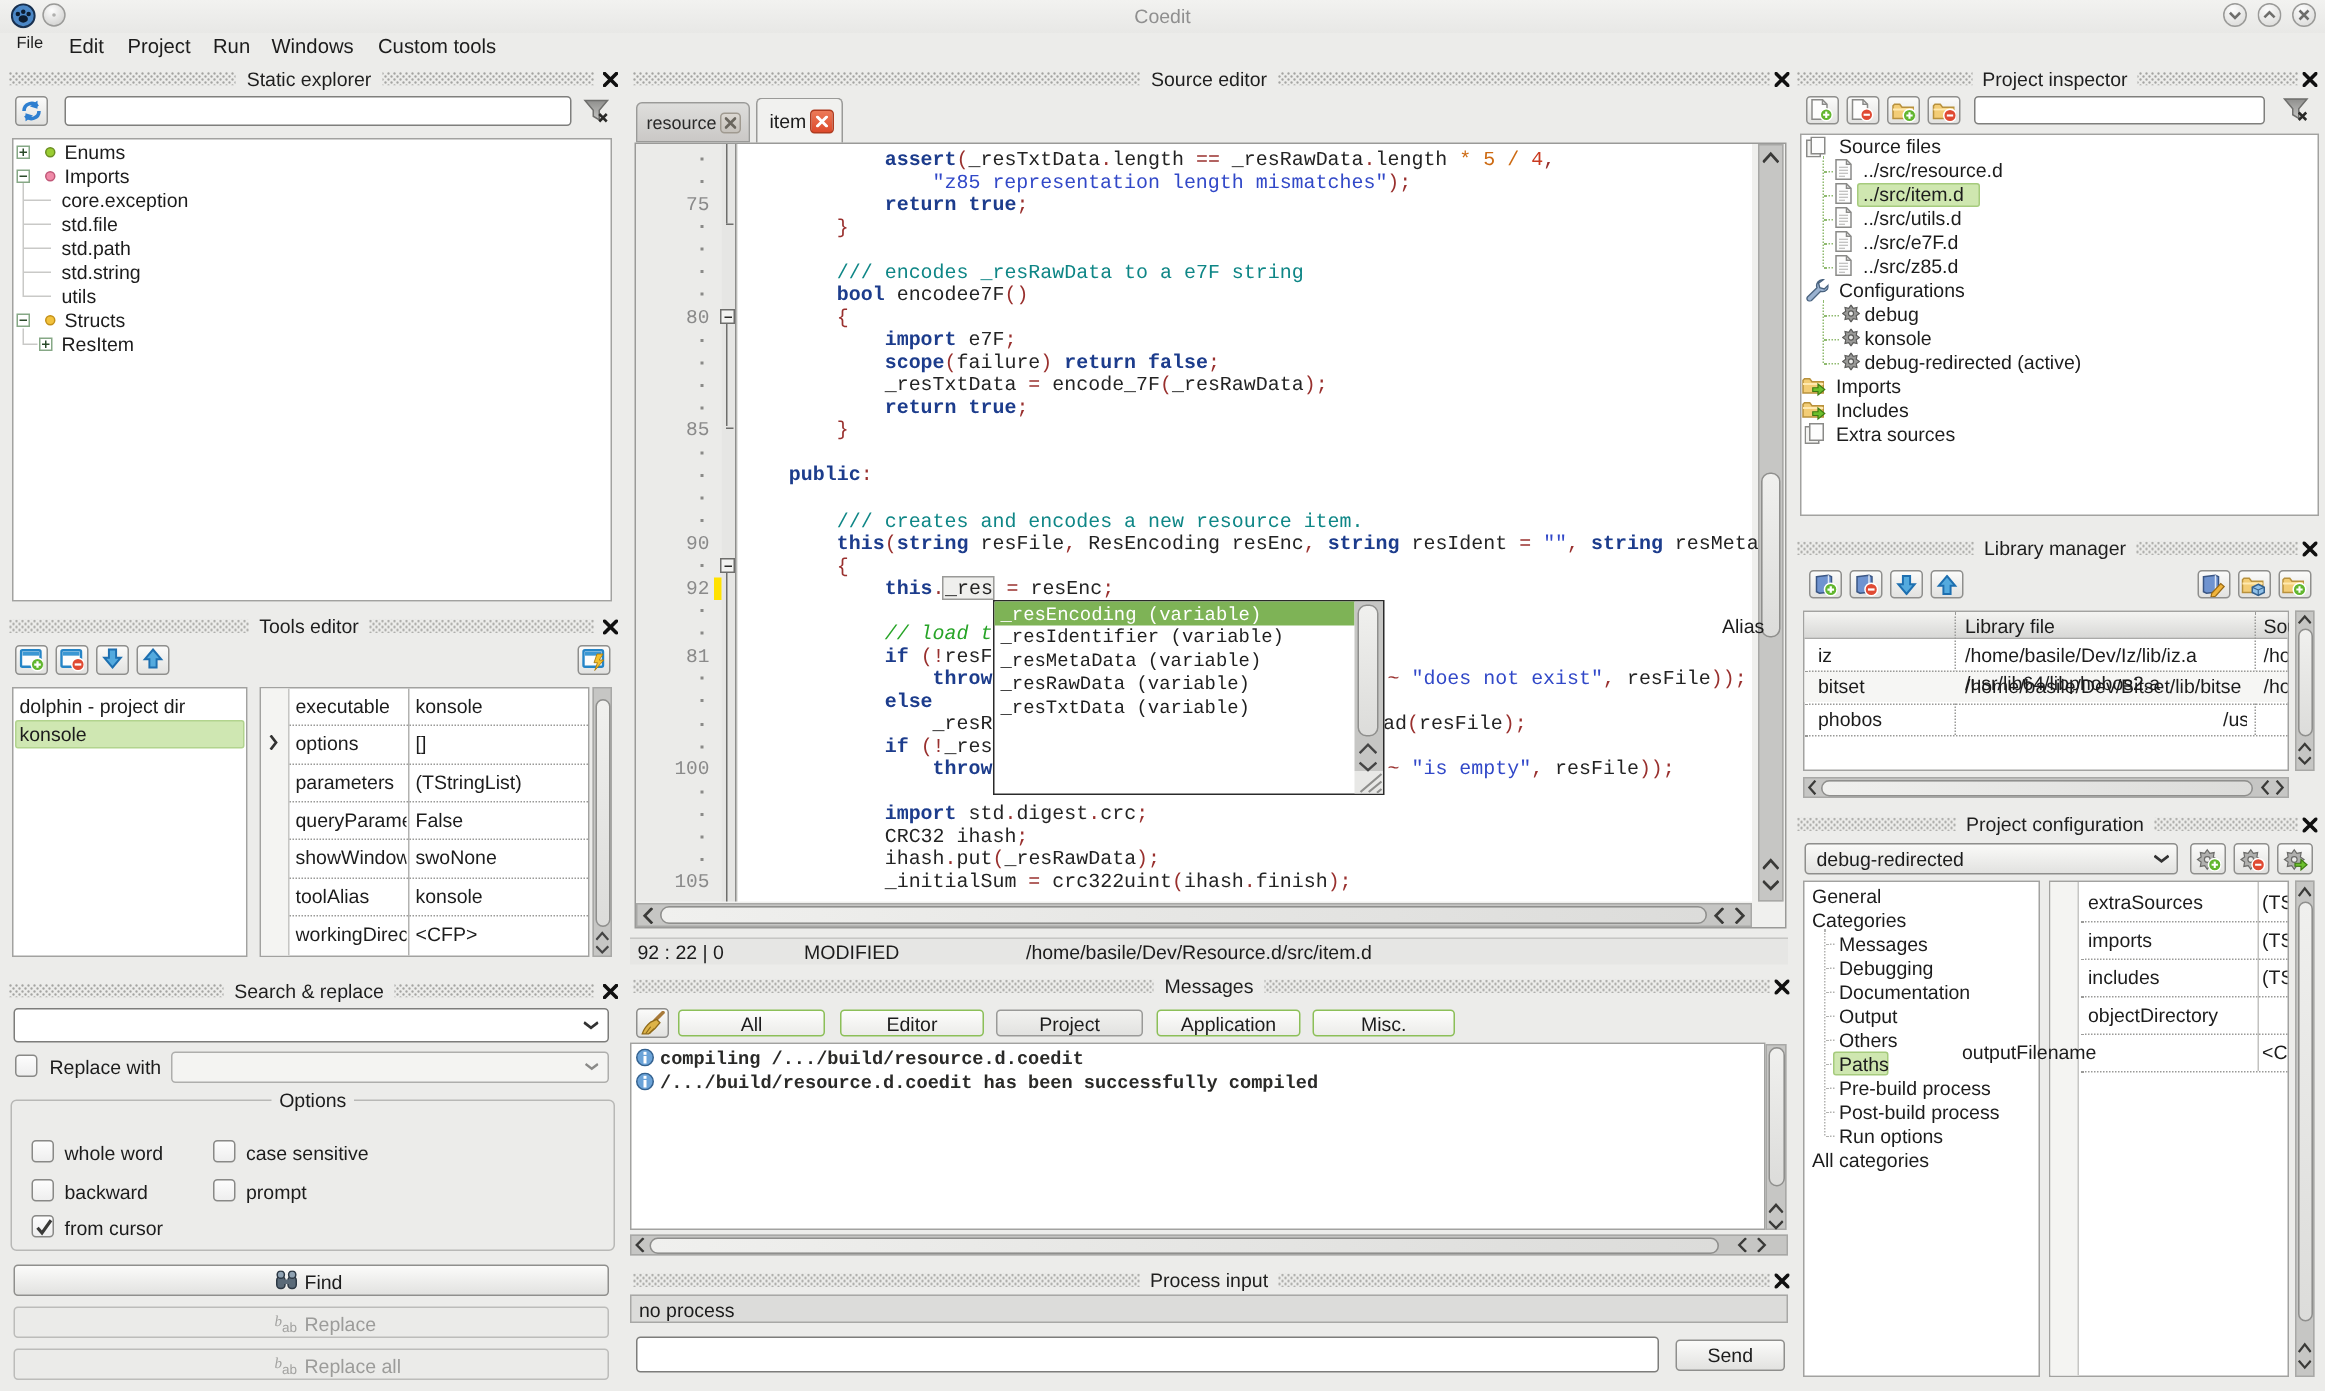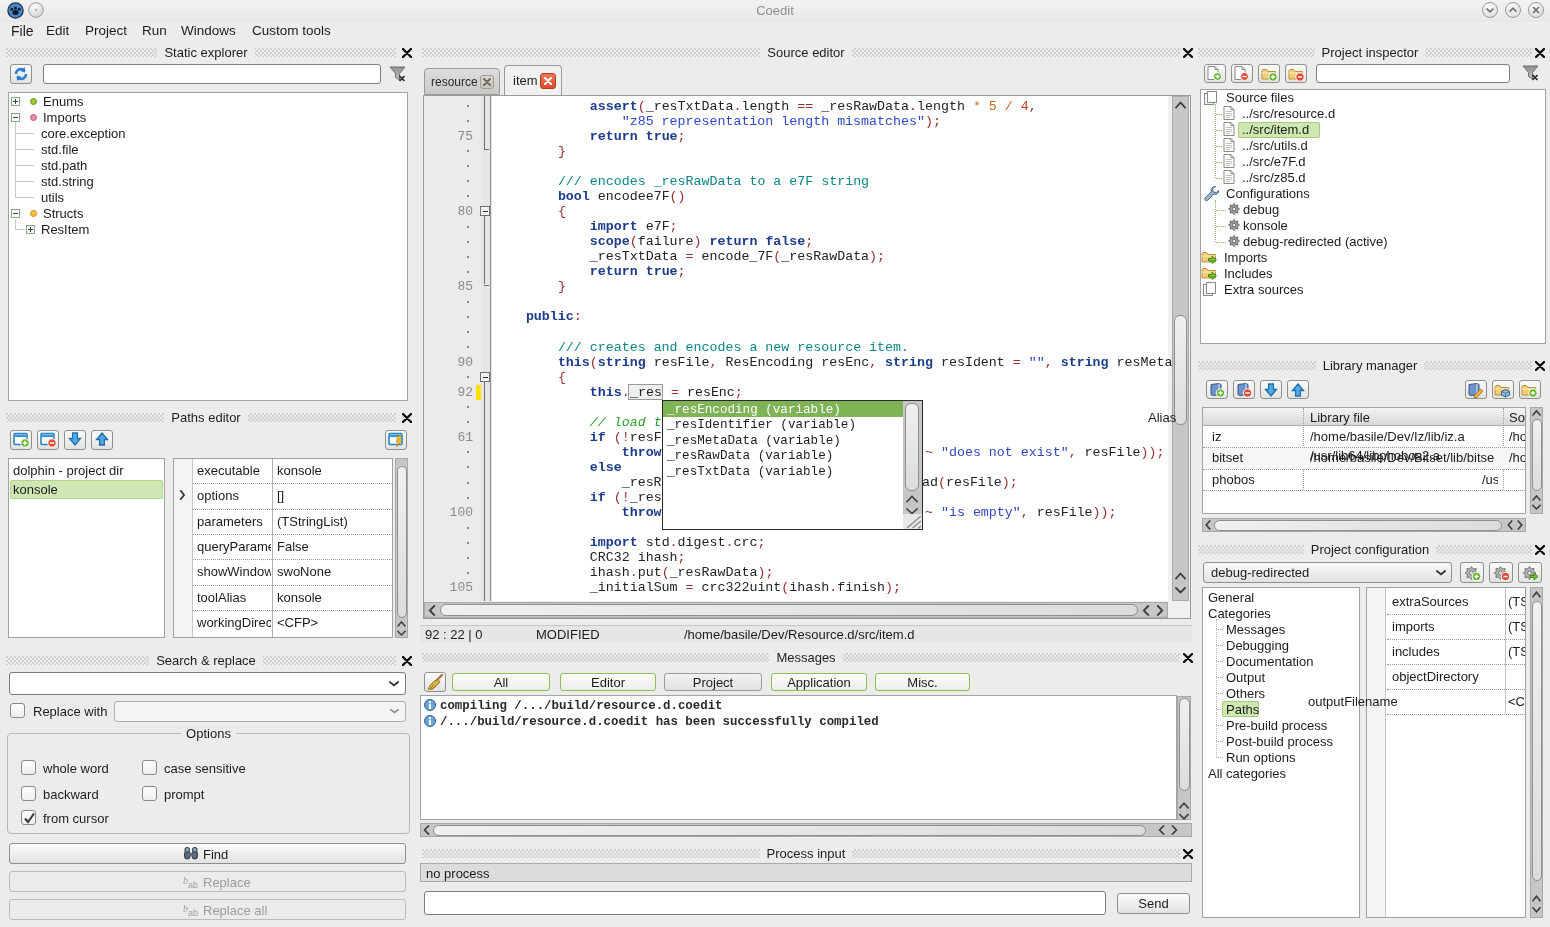--- a/index.html
+++ b/index.html
@@ -72,21 +72,21 @@
 <svg class="ab" style="left:1528px;top:2px" width="16" height="16" viewBox="0 0 16 16">
     <circle cx="8" cy="8" r="7.5" fill="url(#wb2)" stroke="#9a9a98"></circle>
     <defs>
       <radialGradient id="wb2" cx="0.4" cy="0.25" r="1">
         <stop offset="0" stop-color="#fcfcfc"></stop>
         <stop offset="1" stop-color="#d4d4d2"></stop>
       </radialGradient>
     </defs>
     <path d="M5 5 L11 11 M11 5 L5 11" fill="none" stroke="#6e6e6c" stroke-width="1.7"></path>
   </svg>
-<div class="txt" style="left:11px;top:23px;font-size:14px">File</div>
+<div class="txt" style="left:11px;top:23px;font-size:11px">File</div>
 <div class="txt" style="left:46px;top:23px;font-size:13.5px">Edit</div>
 <div class="txt" style="left:85px;top:23px;font-size:13.5px">Project</div>
 <div class="txt" style="left:142px;top:23px;font-size:13.5px">Run</div>
 <div class="txt" style="left:181px;top:23px;font-size:13.5px">Windows</div>
 <div class="txt" style="left:252px;top:23px;font-size:13.5px">Custom tools</div>
 <svg class="ab" style="left:6px;top:48px" width="390" height="9">
     <defs>
       <pattern id="dpstaticexplorer" width="4" height="4" patternUnits="userSpaceOnUse">
         <circle cx="1" cy="1" r="0.78" fill="#a4a4a2"></circle>
         <circle cx="3" cy="3" r="0.78" fill="#a4a4a2"></circle>
@@ -149,21 +149,21 @@
 <div class="trow" style="left:41px;top:222px">ResItem</div>
 <svg class="ab" style="left:6px;top:413px" width="390" height="9">
     <defs>
       <pattern id="dptoolseditor" width="4" height="4" patternUnits="userSpaceOnUse">
         <circle cx="1" cy="1" r="0.78" fill="#a4a4a2"></circle>
         <circle cx="3" cy="3" r="0.78" fill="#a4a4a2"></circle>
       </pattern>
     </defs>
     <rect width="390" height="9" fill="url(#dptoolseditor)"></rect>
   </svg>
-<div class="htit" style="left:4px;top:410px;width:404px"><span>Paths editor</span></div>
+<div class="htit" style="left:4px;top:410px;width:404px"><span>Tools editor</span></div>
 <svg class="ab" style="left:402px;top:413px" width="10" height="10" viewBox="0 0 10 10">
     <path d="M1 1 L9 9 M9 1 L1 9" stroke="#101010" stroke-width="2.4" stroke-linecap="round"></path>
   </svg>
 <div class="btn" style="left:10px;top:430px;width:22px;height:20px"></div>
 <svg class="ab" style="left:13px;top:432px" width="16" height="16" viewBox="0 0 16 16">
     <rect x="1" y="1.5" width="13" height="11" rx="1" fill="#fdfdfd" stroke="#2585c7" stroke-width="1.6"></rect>
     <rect x="2" y="2.5" width="11" height="2.6" fill="#3b97d3"></rect>
     <circle cx="12" cy="11" r="4.2" fill="#62b62f" stroke="#fff"></circle>
     <path d="M12 8.8 L12 13.2 M9.8 11 L14.2 11" stroke="#fff" stroke-width="1.5"></path>
   </svg>
@@ -330,21 +330,21 @@
 <div class="gut" style="left:424px;top:279.2px;width:49px">85</div>
 <div class="ab" style="left:467px;top:300.8px;width:2px;height:2px;background:#8a8a88"></div>
 <div class="ab" style="left:467px;top:315.8px;width:2px;height:2px;background:#8a8a88"></div>
 <div class="ab" style="left:467px;top:330.9px;width:2px;height:2px;background:#8a8a88"></div>
 <div class="ab" style="left:467px;top:346.0px;width:2px;height:2px;background:#8a8a88"></div>
 <div class="gut" style="left:424px;top:354.5px;width:49px">90</div>
 <div class="ab" style="left:467px;top:376.1px;width:2px;height:2px;background:#8a8a88"></div>
 <div class="gut" style="left:424px;top:384.6px;width:49px">92</div>
 <div class="ab" style="left:467px;top:406.2px;width:2px;height:2px;background:#8a8a88"></div>
 <div class="ab" style="left:467px;top:421.3px;width:2px;height:2px;background:#8a8a88"></div>
-<div class="gut" style="left:424px;top:429.8px;width:49px">61</div>
+<div class="gut" style="left:424px;top:429.8px;width:49px">81</div>
 <div class="ab" style="left:467px;top:451.4px;width:2px;height:2px;background:#8a8a88"></div>
 <div class="ab" style="left:467px;top:466.4px;width:2px;height:2px;background:#8a8a88"></div>
 <div class="ab" style="left:467px;top:481.5px;width:2px;height:2px;background:#8a8a88"></div>
 <div class="ab" style="left:467px;top:496.6px;width:2px;height:2px;background:#8a8a88"></div>
 <div class="gut" style="left:424px;top:505.1px;width:49px">100</div>
 <div class="ab" style="left:467px;top:526.7px;width:2px;height:2px;background:#8a8a88"></div>
 <div class="ab" style="left:467px;top:541.7px;width:2px;height:2px;background:#8a8a88"></div>
 <div class="ab" style="left:467px;top:556.8px;width:2px;height:2px;background:#8a8a88"></div>
 <div class="ab" style="left:467px;top:571.9px;width:2px;height:2px;background:#8a8a88"></div>
 <div class="gut" style="left:424px;top:580.4px;width:49px">105</div>

